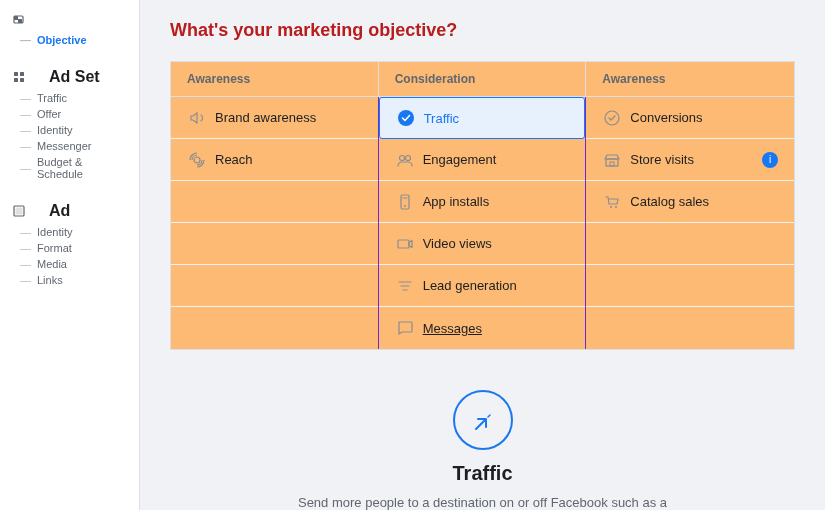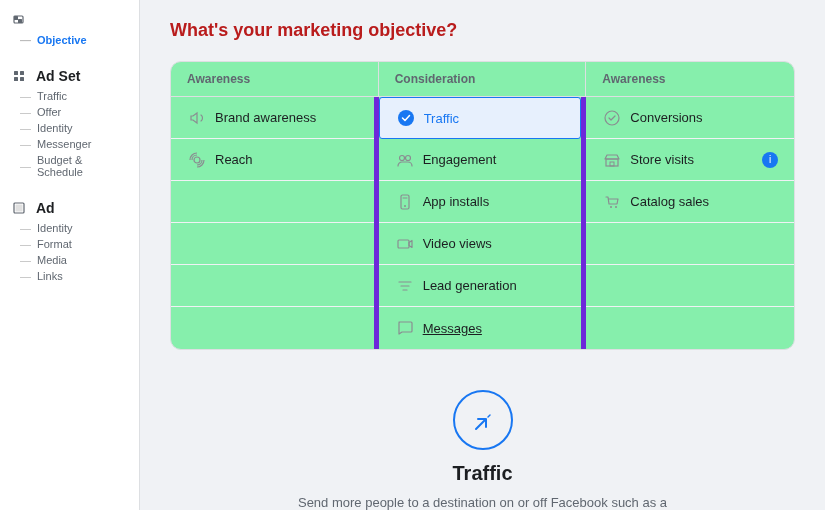--- a/index.html
+++ b/index.html
@@ -1,39 +1,39 @@
 <!DOCTYPE html>
 <html><head>
   <meta charset="utf-8">
   <style>
     * { box-sizing: border-box; margin: 0; padding: 0; }
     body { font-family: -apple-system, BlinkMacSystemFont, 'Segoe UI', Helvetica, Arial, sans-serif; font-size: 13px; background: #f0f2f5; color: #1c1e21; display: flex; height: 510px; overflow: hidden; }
 
     
     .sidebar { width: 140px; background: #fff; border-right: 1px solid #dddfe2; padding: 10px 0; flex-shrink: 0; font-size: 12px; overflow-y: auto; }
     .sidebar-section { margin-bottom: 16px; }
-    .sidebar-section-header { display: flex; align-items: center; gap: 10px; padding: 4px 12px; font-weight: 600; font-size: 14px; color: #1c1e21; }
+    .sidebar-section-header { display: flex; align-items: center; gap: 23px; padding: 4px 12px; font-weight: 600; font-size: 16px; color: #1c1e21; }
     .sidebar-section-header .icon { width: 14px; height: 14px; display: inline-flex; align-items: center; justify-content: center; }
     .sidebar-tree-item { display: flex; align-items: center; gap: 4px; padding: 2px 12px 2px 20px; color: #606770; font-size: 11px; }
     .sidebar-tree-item::before { content: '—'; color: #bbb; margin-right: 2px; }
 
     
     .main { flex: 1; overflow-y: auto; background: #f0f2f5; }
     .main-inner { padding: 20px 30px; max-width: 800px; }
 
     .page-title { font-size: 18px; font-weight: 600; margin-bottom: 20px; color: #b91c1c; }
 
     
-    .objectives-table { border: 1px solid #dddfe2; border-radius: 11px; background: #86efac; overflow: hidden; margin-bottom: 30px; }
+    .objectives-table { border: 1px solid #dddfe2; border-radius: 0; background: #fdba74; overflow: hidden; margin-bottom: 30px; }
     .objectives-header { display: grid; grid-template-columns: 1fr 1fr 1fr; border-bottom: 1px solid #dddfe2; }
     .obj-header-cell { padding: 10px 16px; font-weight: 600; font-size: 12px; color: #606770; border-right: 1px solid #dddfe2; }
     .obj-header-cell:last-child { border-right: none; }
 
     .objectives-body { display: grid; grid-template-columns: 1fr 1fr 1fr; }
-    .obj-col { border-right: 5px solid #6d28d9; }
+    .obj-col { border-right: 1px solid #6d28d9; }
     .obj-col:last-child { border-right: none; }
     .obj-item { display: flex; align-items: center; gap: 8px; padding: 10px 16px; cursor: pointer; color: #1c1e21; font-size: 13px; border-bottom: 1px solid #f0f2f5; min-height: 42px; }
     .obj-item:last-child { border-bottom: none; text-decoration: underline; }
     .obj-item.selected { background: #e7f0fd; border: 1.5px solid #1877f2; border-radius: 3px; color: #1877f2; }
     .obj-item .obj-icon { width: 20px; height: 20px; flex-shrink: 0; display: flex; align-items: center; justify-content: center; }
     .obj-item.empty { background: transparent; cursor: default; }
 
     
     .info-icon { width: 16px; height: 16px; border-radius: 50%; background: #1877f2; color: #fff; font-size: 10px; display: inline-flex; align-items: center; justify-content: center; margin-left: auto; cursor: pointer; flex-shrink: 0; }
 

